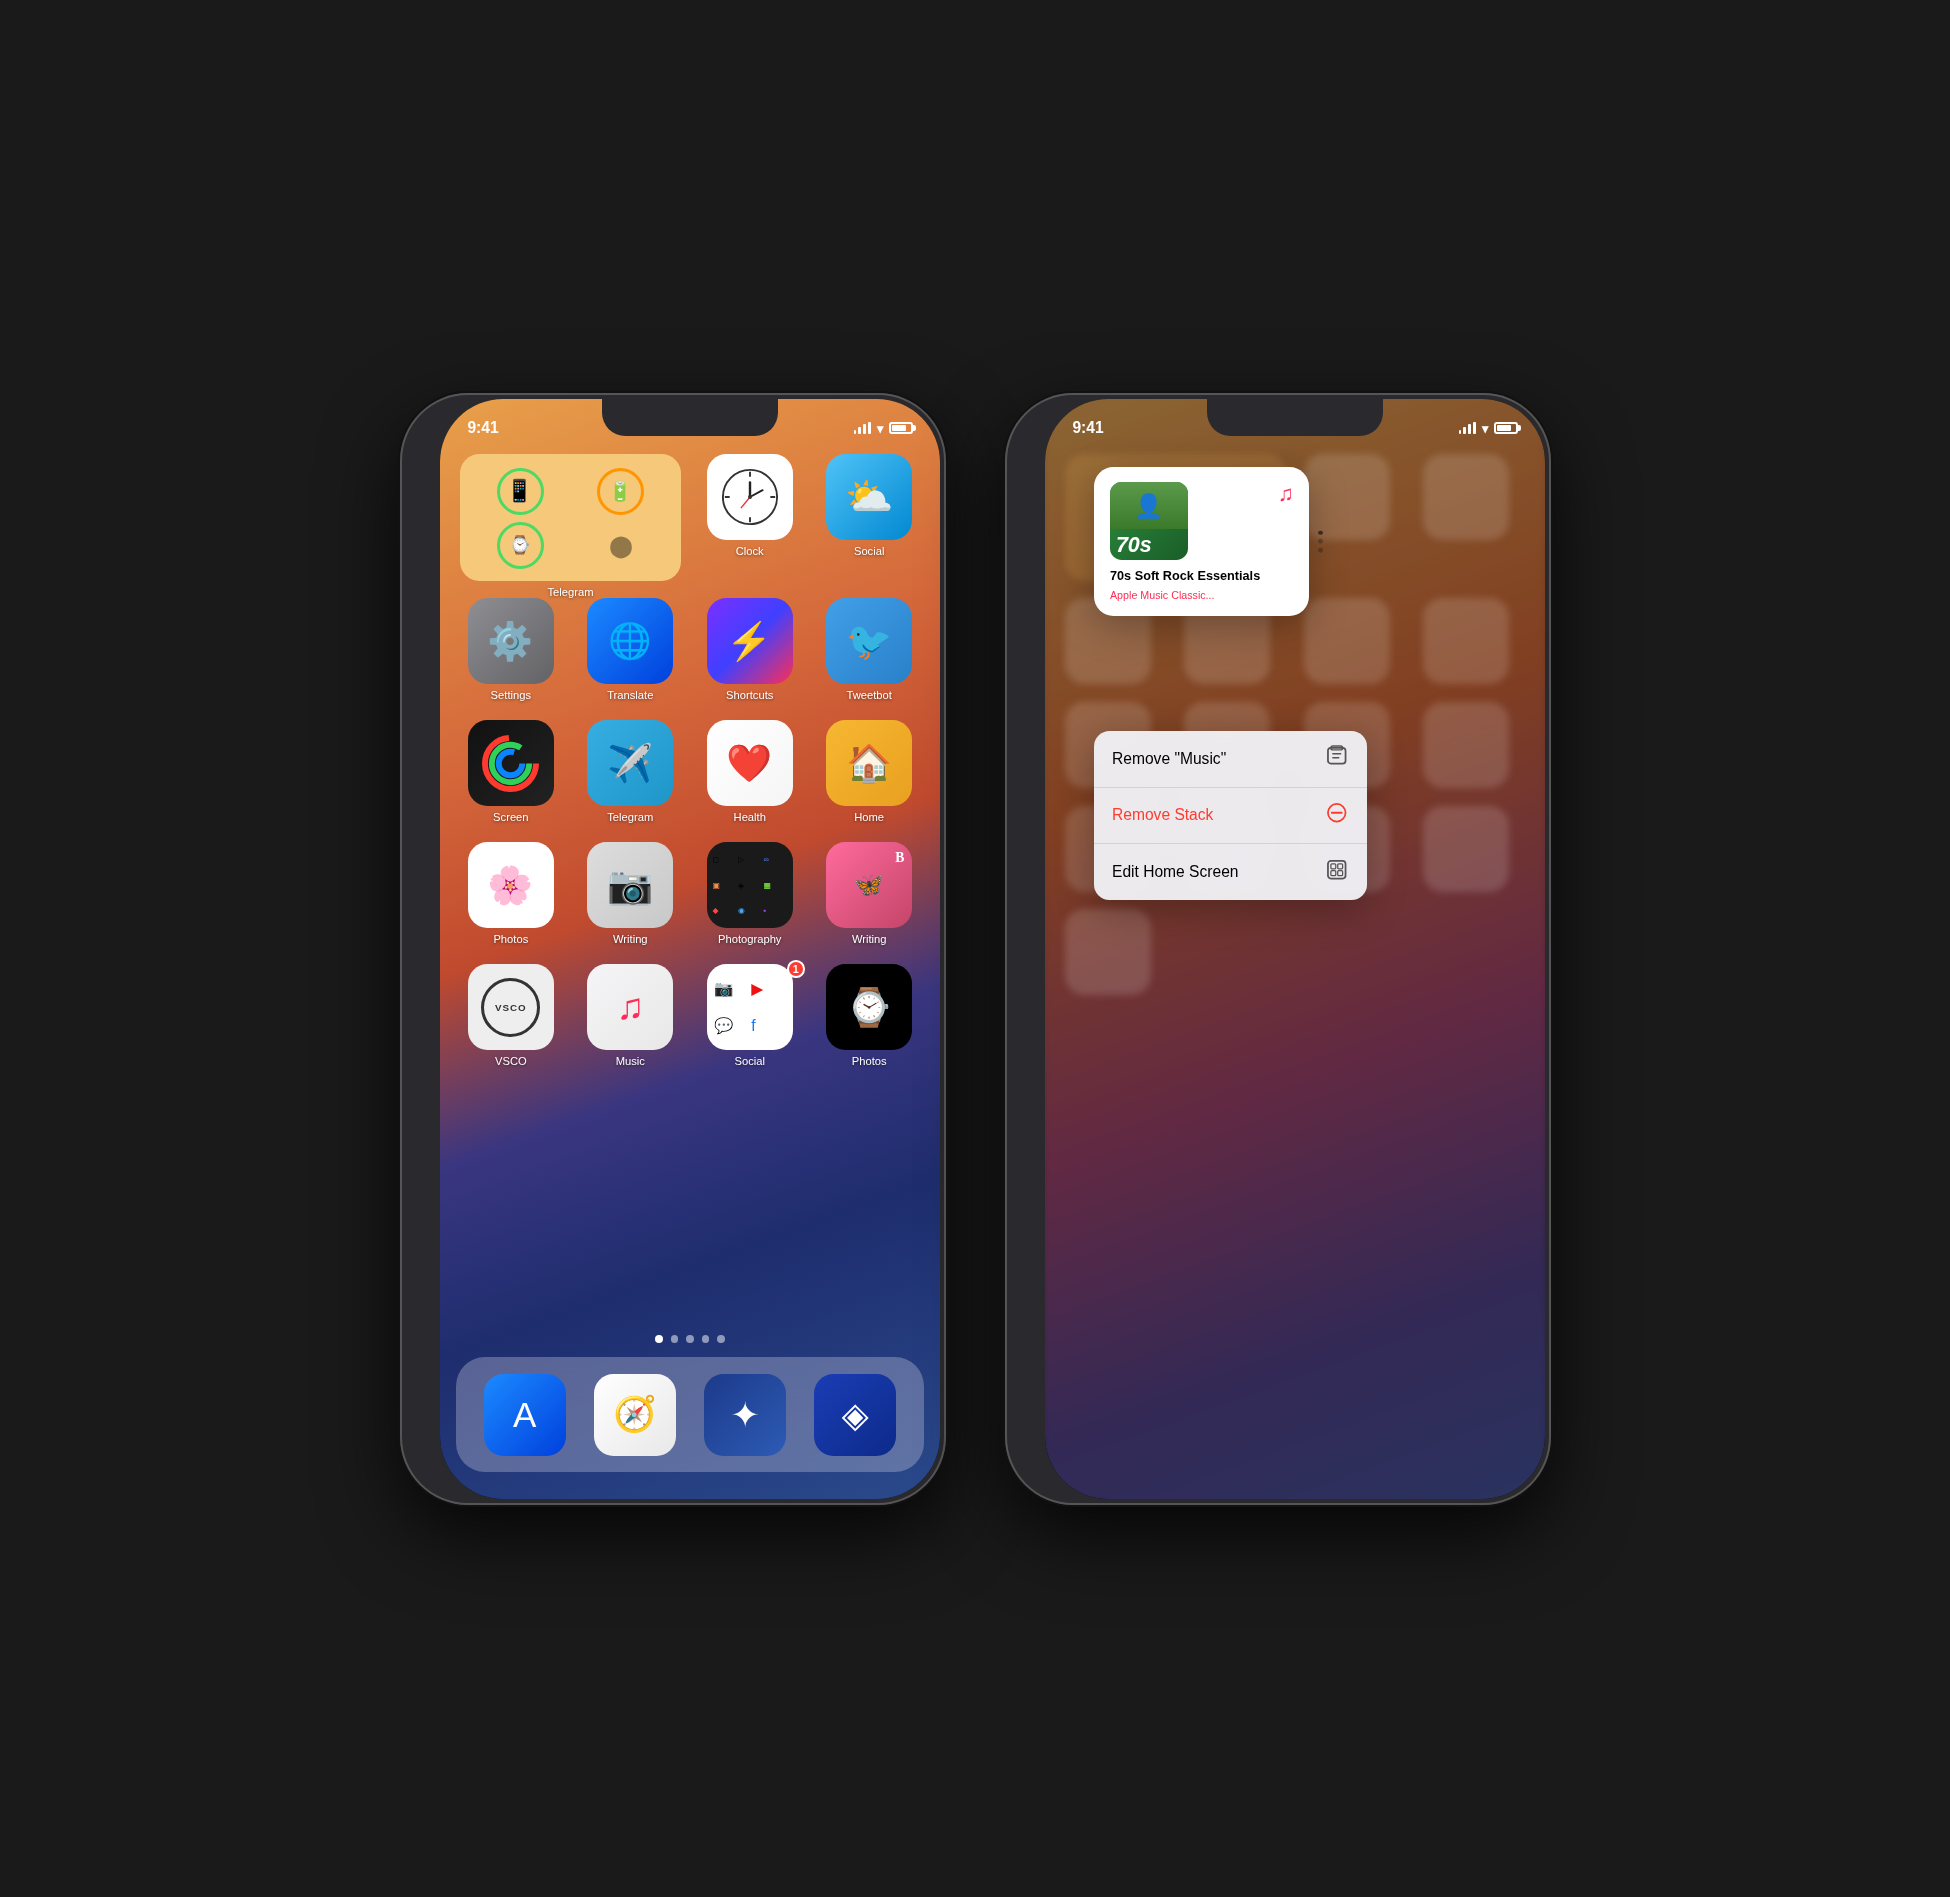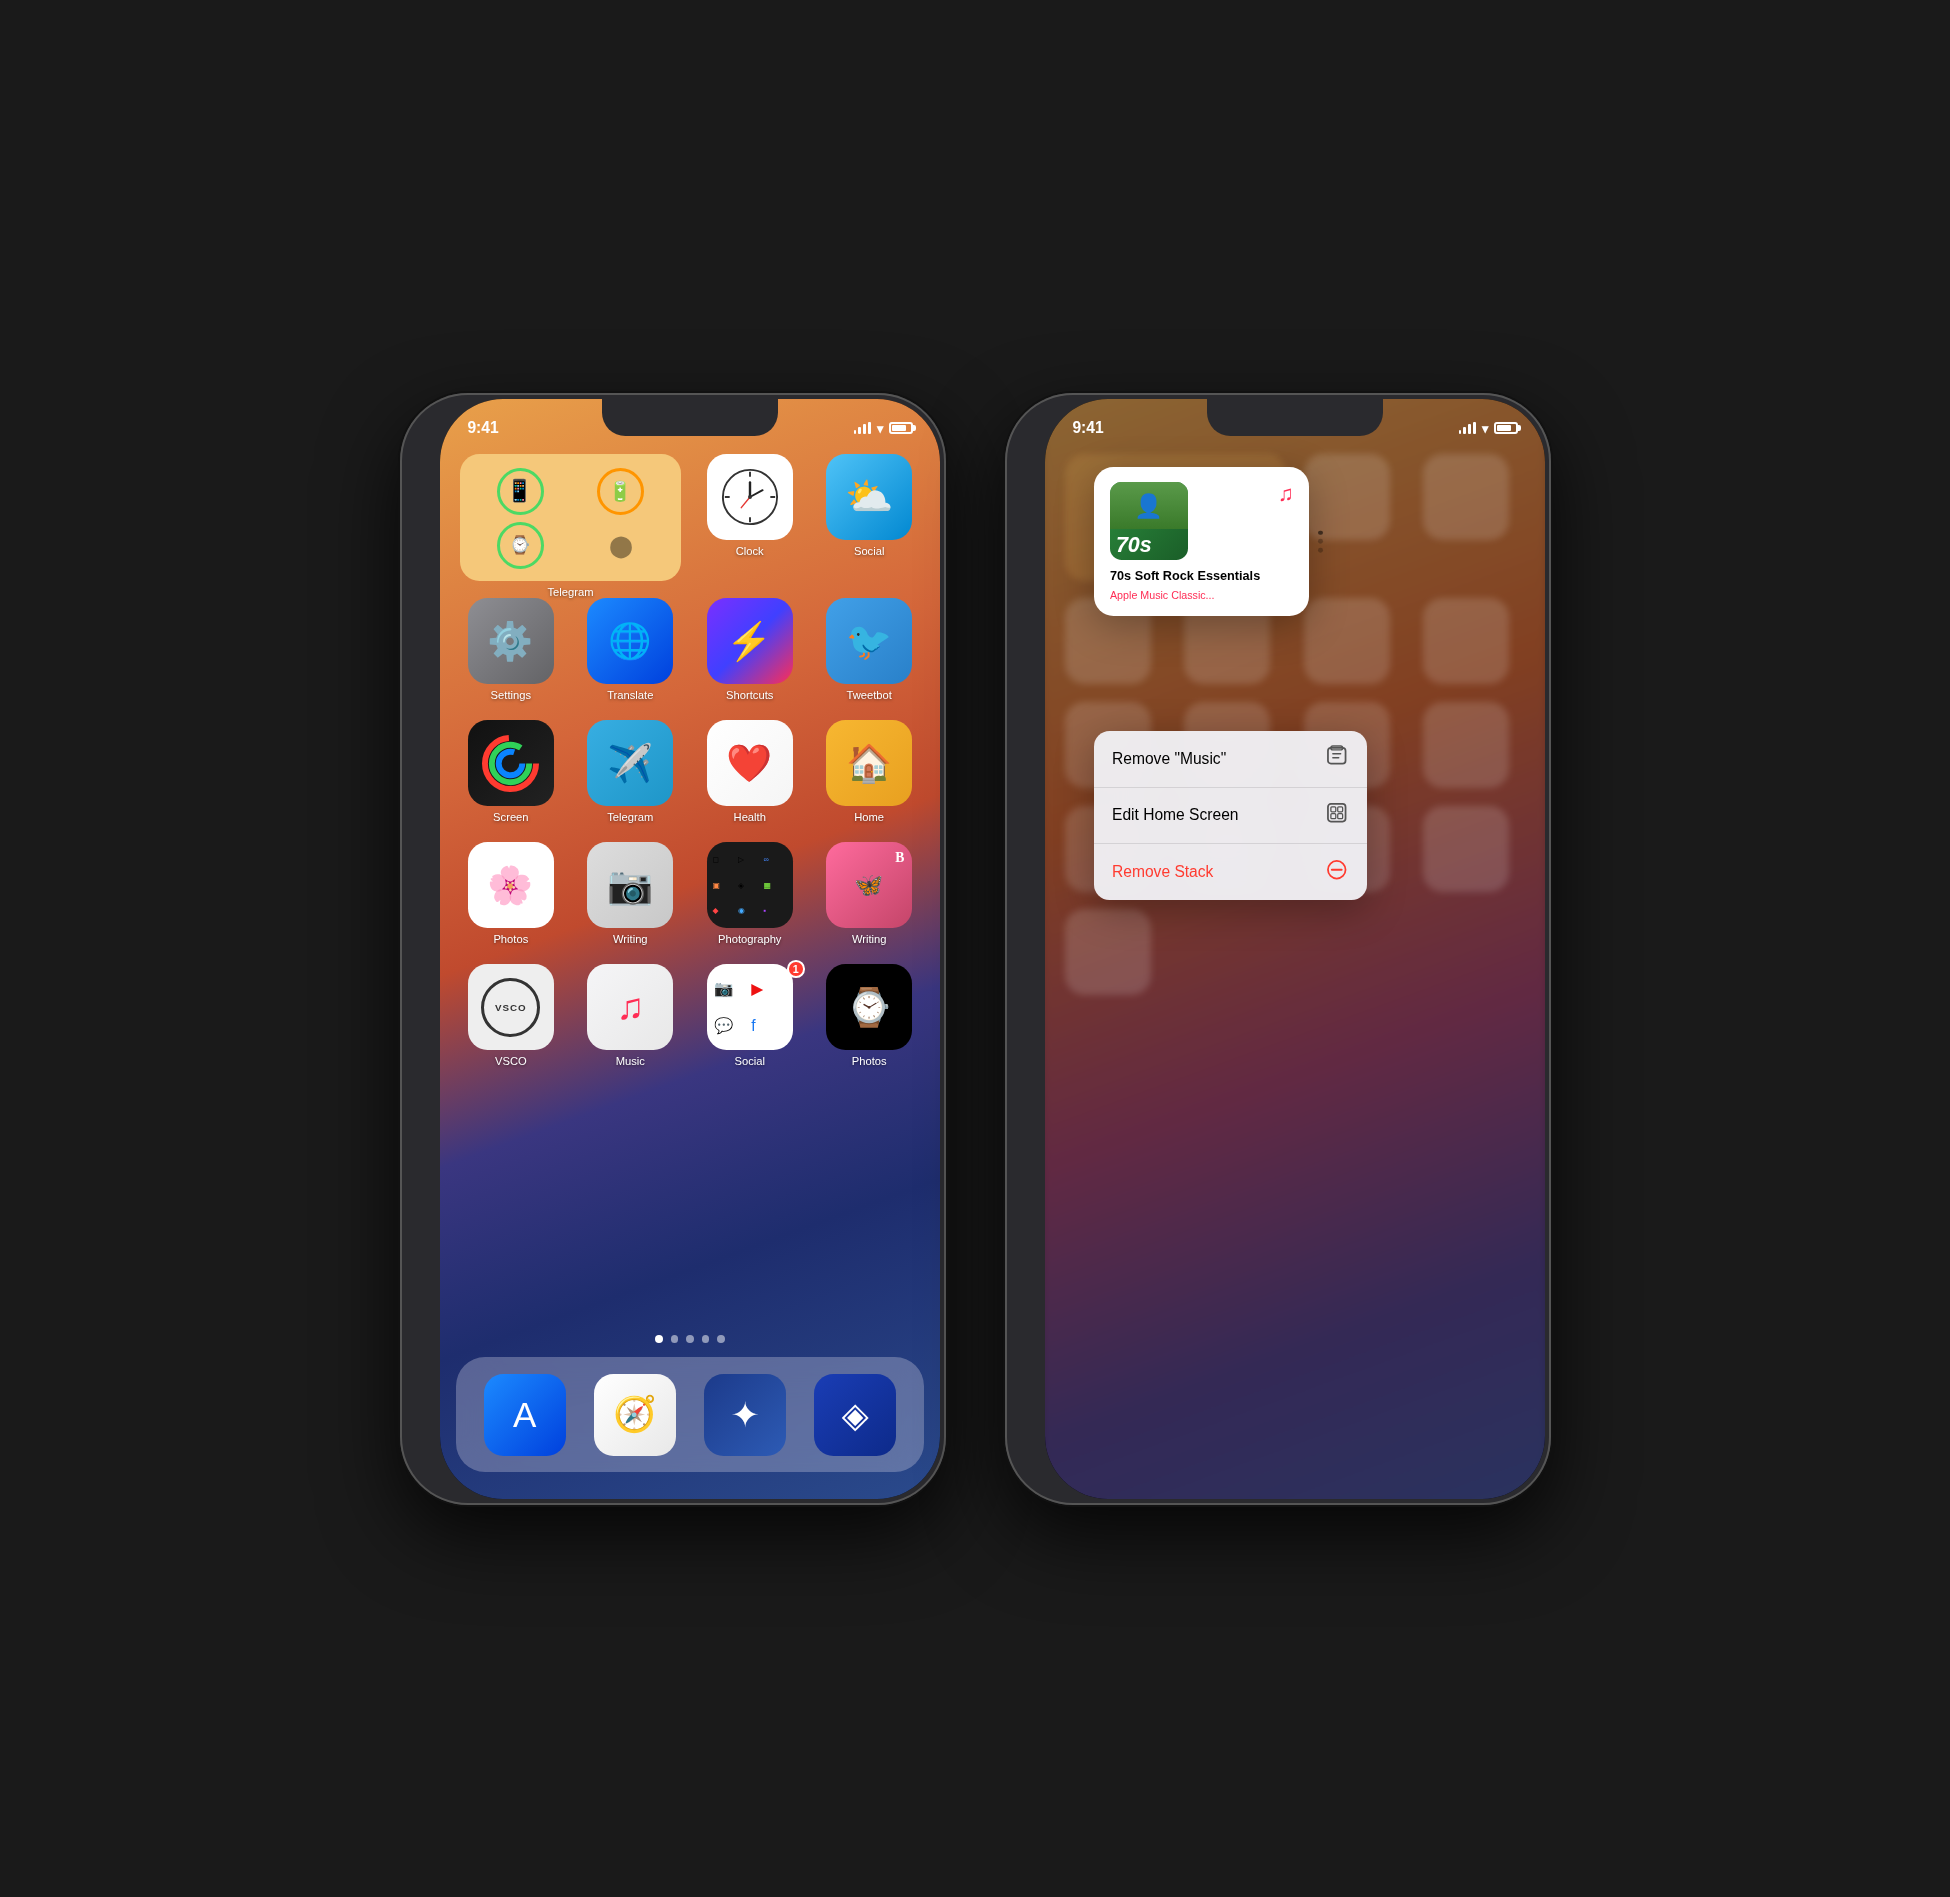--- a/index.html
+++ b/index.html
@@ -719,39 +719,39 @@
             <rect x="2" y="3" width="18" height="16" rx="3" stroke="#555" stroke-width="1.8"></rect>
             <rect x="5" y="1" width="12" height="4" rx="2" stroke="#555" stroke-width="1.5"></rect>
             <line x1="7" y1="9" x2="15" y2="9" stroke="#555" stroke-width="1.5" stroke-linecap="round"></line>
             <line x1="7" y1="13" x2="13" y2="13" stroke="#555" stroke-width="1.5" stroke-linecap="round"></line>
           </svg>
         </span>
       </div>
 
 
       <div class="context-item">
+        <span class="context-item-label red">Remove Stack</span>
+        <span class="context-item-icon red">
+          <svg width="21.5" height="21.5" viewBox="0 0 22 22" fill="none">
+            <circle cx="11" cy="11" r="9" stroke="#ff3b30" stroke-width="1.8"></circle>
+            <line x1="6" y1="11" x2="16" y2="11" stroke="#ff3b30" stroke-width="2" stroke-linecap="round"></line>
+          </svg>
+        </span>
+      </div>
+
+      <div class="context-item">
         <span class="context-item-label">Edit Home Screen</span>
         <span class="context-item-icon">
           <svg width="21.5" height="21.5" viewBox="0 0 22 22" fill="none">
             <rect x="2" y="2" width="18" height="18" rx="3" stroke="#555" stroke-width="1.8"></rect>
             <rect x="5" y="5" width="5" height="5" rx="1" stroke="#555" stroke-width="1.3"></rect>
             <rect x="12" y="5" width="5" height="5" rx="1" stroke="#555" stroke-width="1.3"></rect>
             <rect x="5" y="12" width="5" height="5" rx="1" stroke="#555" stroke-width="1.3"></rect>
             <rect x="12" y="12" width="5" height="5" rx="1" stroke="#555" stroke-width="1.3"></rect>
           </svg>
         </span>
       </div>
 
-      <div class="context-item">
-        <span class="context-item-label red">Remove Stack</span>
-        <span class="context-item-icon red">
-          <svg width="21.5" height="21.5" viewBox="0 0 22 22" fill="none">
-            <circle cx="11" cy="11" r="9" stroke="#ff3b30" stroke-width="1.8"></circle>
-            <line x1="6" y1="11" x2="16" y2="11" stroke="#ff3b30" stroke-width="2" stroke-linecap="round"></line>
-          </svg>
-        </span>
-      </div>
-
     </div>
 
   </div>
 </div>
 
 
 </body></html>

